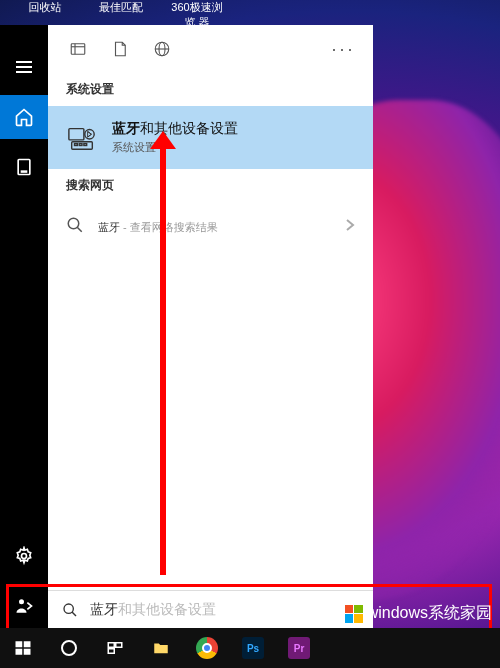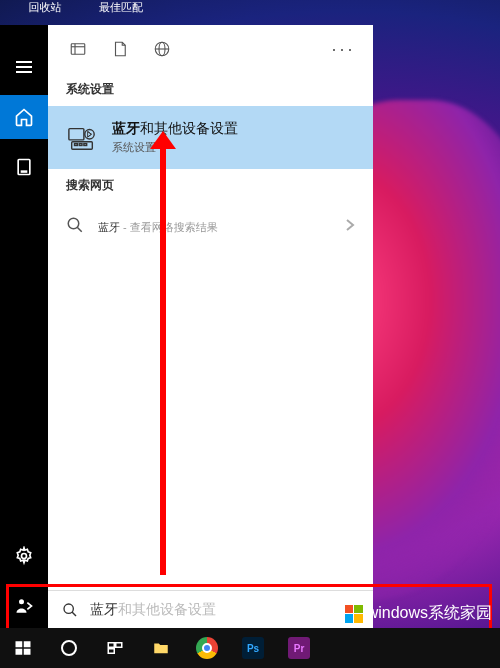--- a/index.html
+++ b/index.html
@@ -245,20 +245,24 @@
 
 <div class="desktop-bg"></div>
 
 <div class="desktop-icons">
   <div class="desktop-icon">
     <span>回收站</span>
   </div>
   <div class="desktop-icon">
     <span>最佳匹配</span>
   </div>
+  <div class="desktop-icon">
+    <span>360极速浏览
+器</span>
+  </div>
 </div>
 
 <div class="left-nav">
   <div class="nav-btn">
     <div class="hamburger">
         <span></span>
         <span></span>
         <span></span>
       </div>
   </div>

